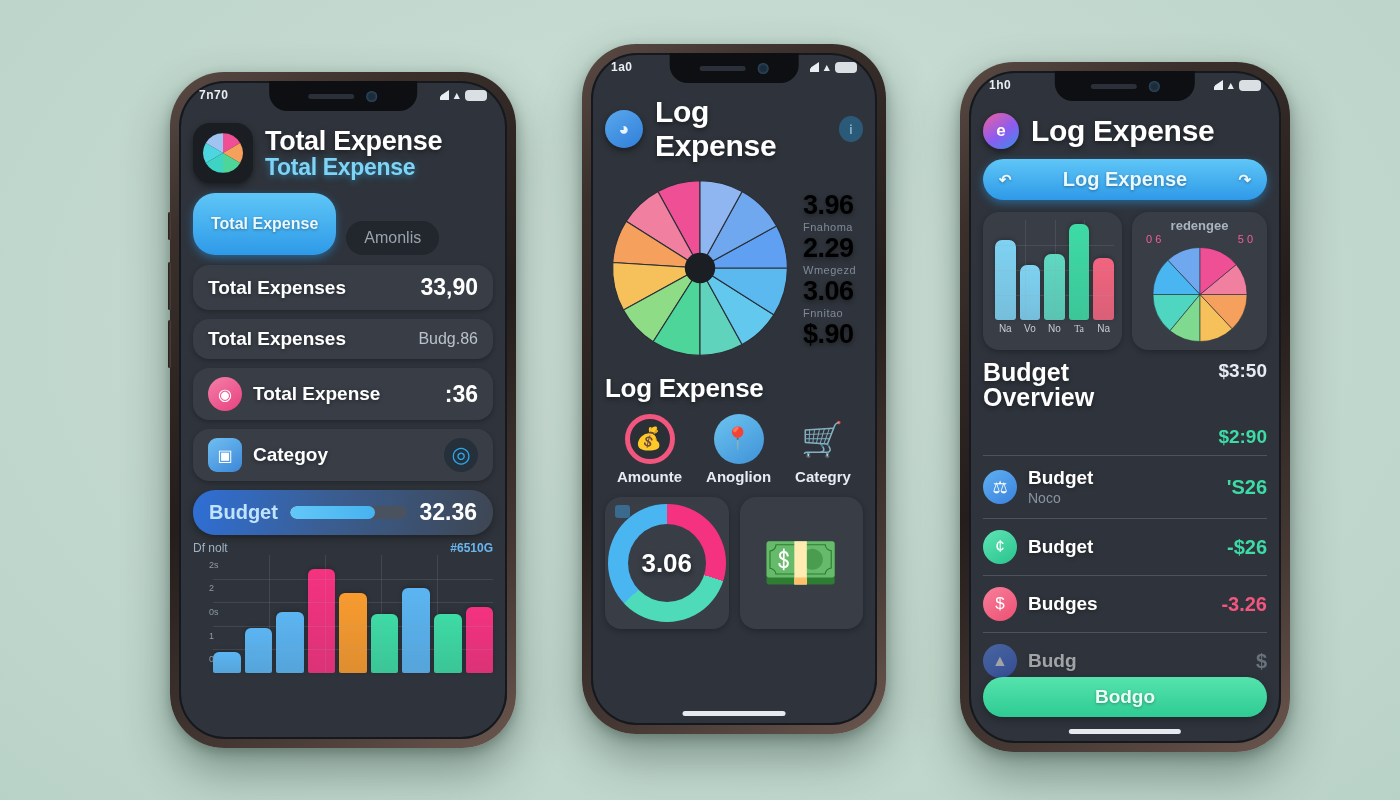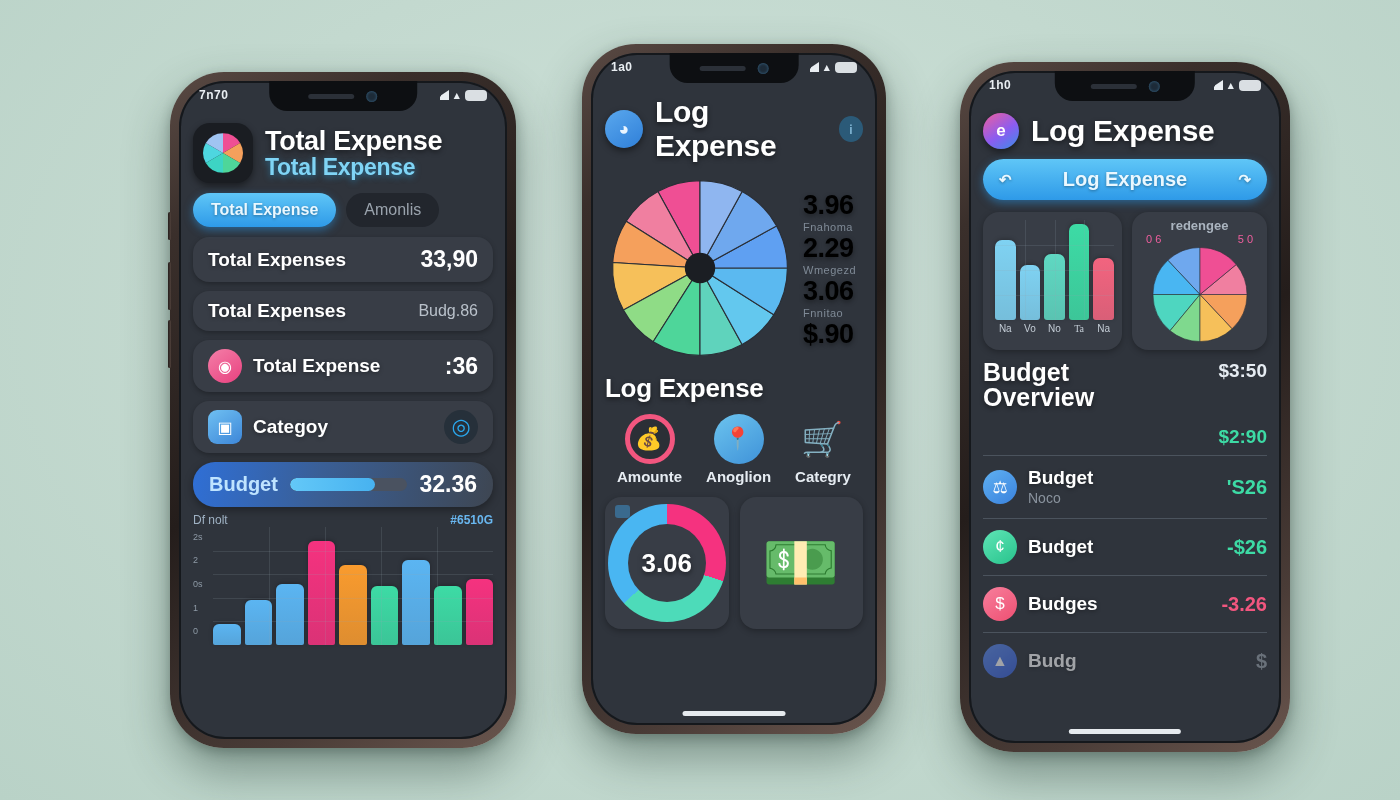--- a/index.html
+++ b/index.html
@@ -74,21 +74,21 @@
   .pillrow { display: flex; gap: 10px; margin: 8px 0 10px; }
   .pill {
     border-radius: 22px; padding: 8px 18px; font-size: 16px; font-weight: bold;
     display: flex; align-items: center; justify-content: center;
   }
   .pill-on {
     background: linear-gradient(180deg,#5fc6f7,#2e9ae8);
     color: #eaf8ff; text-shadow: 0 1px 3px rgba(0,0,0,.35);
     box-shadow: 0 3px 9px rgba(40,150,230,.5);
   }
-  .pill-off { background: #22262d; color: #9aa3ad; font-weight: normal; }
+  .pill-off { background: #22262d; color: #9aa3ad; font-weight: normal; margin-top: 28px; }
 
   .listrow {
     background: #383d46; border-radius: 16px; margin-bottom: 9px;
     padding: 9px 15px; display: flex; align-items: center; gap: 11px;
     box-shadow: 0 2px 5px rgba(0,0,0,.28);
   }
   .lr-label { font-size: 19px; font-weight: bold; color: #fff; flex: 1;
               text-shadow: 0 1px 4px rgba(0,0,0,.4); }
   .lr-val { font-size: 23px; font-weight: bold; color: #fff; }
   .lr-val.sm { font-size: 16px; color: #b9c1ca; font-weight: normal; }
@@ -111,21 +111,21 @@
   .chart-cap { display: flex; justify-content: space-between; font-size: 12px; }
   .chart-cap .l { color: #9fb2c4; }
   .chart-cap .r { color: #69b7f0; font-weight: bold; }
   .plot { position: relative; display: flex; align-items: flex-end; gap: 4px;
           padding-left: 20px; }
   .grid { position: absolute; inset: 0 0 0 20px; }
   .grid i { position: absolute; background: rgba(150,165,180,.17); }
   .grid i.h { left: 0; right: 0; height: 1px; }
   .grid i.v { top: 0; bottom: 0; width: 1px; }
   .yaxis { position: absolute; left: 0; top: 0; bottom: 0; width: 20px; }
-  .yaxis span { position: absolute; font-size: 9px; color: #8e9aa6; left: 0; }
+  .yaxis span { position: absolute; font-size: 9px; color: #8e9aa6; left: 16px; }
   .bar { flex: 1; border-radius: 6px 6px 2px 2px; box-shadow: 0 -1px 4px rgba(0,0,0,.25); }
 
   
   .donut { position: relative; width: 118px; height: 118px; border-radius: 50%; }
   .donut .hole { position: absolute; inset: 20px; border-radius: 50%; background: #383d46;
                  display: flex; align-items: center; justify-content: center;
                  font-size: 26px; font-weight: bold; color: #fff;
                  text-shadow: 0 2px 5px rgba(0,0,0,.5); }
 
   .card { background: #383d46; border-radius: 16px; box-shadow: 0 2px 6px rgba(0,0,0,.3); }
@@ -473,17 +473,18 @@
       </div>
       <div class="divider"></div>
 
       <div style="display:flex;align-items:center;gap:11px;padding:4px 0;opacity:.55;">
         <span class="circ" style="background:linear-gradient(145deg,#5f8ef2,#3a62dd);font-size:16px;">▲</span>
         <span class="lr-label">Budg</span>
         <span style="font-size:20px;font-weight:bold;color:#9aa3ad;">$</span>
       </div>
 
       <div class="btnrow" style="position:absolute;left:14px;right:14px;bottom:26px;">
+        <div class="bigbtn" style="background:linear-gradient(180deg,#55e3ad,#2fcb94);color:#eafff6;">Bodgo</div>
       </div>
     </div>
     <div class="home-ind"></div>
   </div>
 </div>
 
 </body></html>

